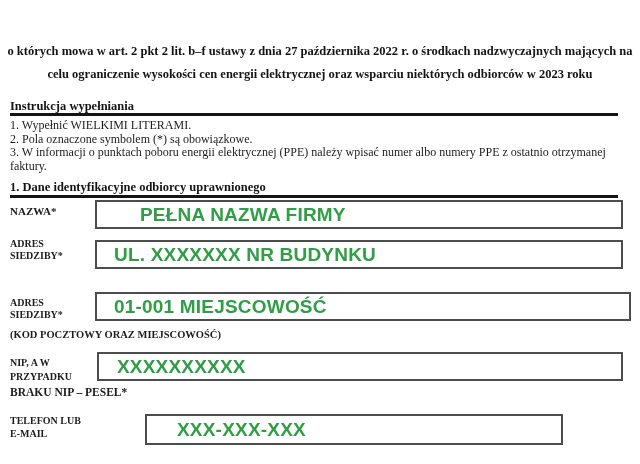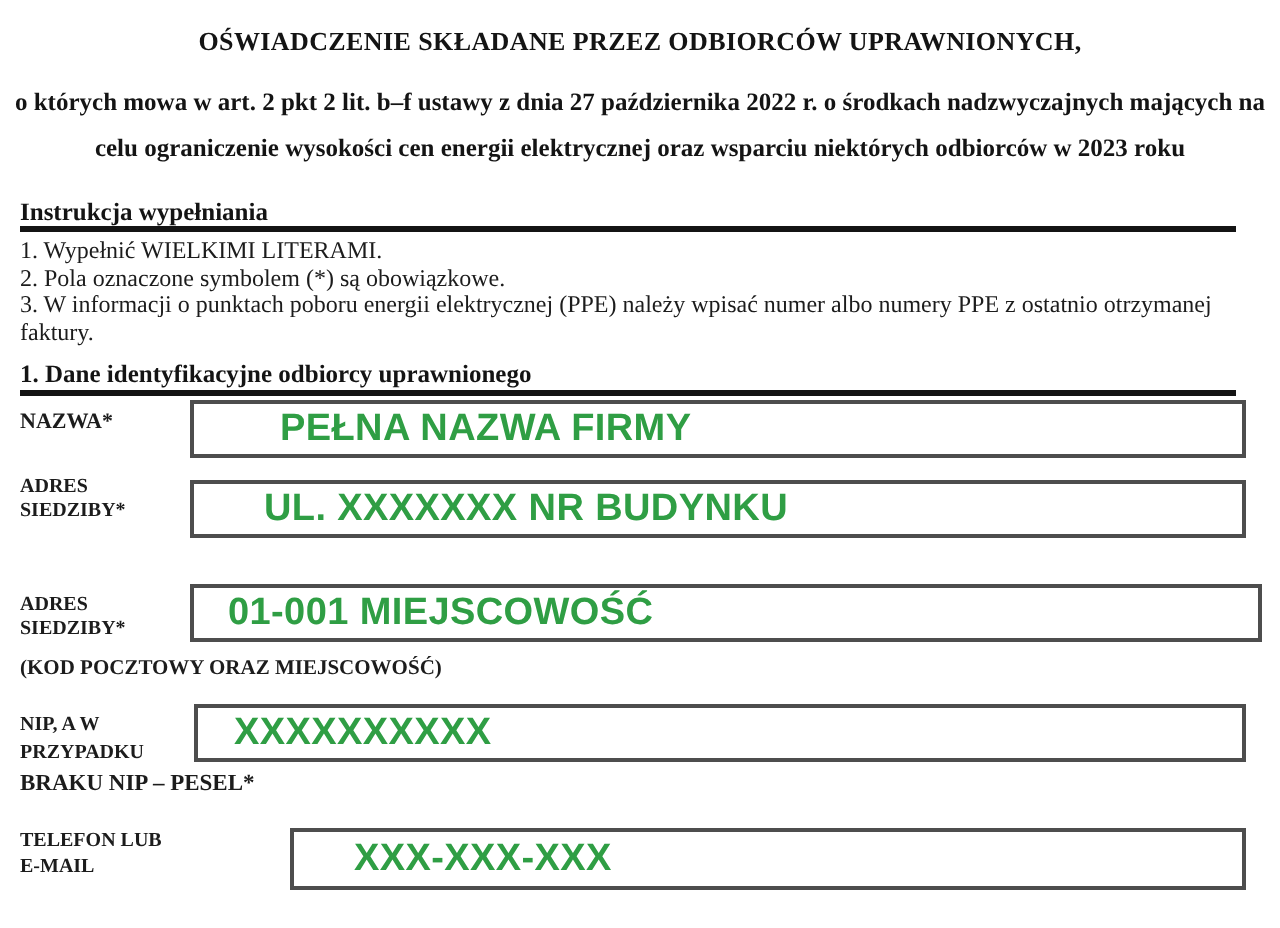--- a/index.html
+++ b/index.html
@@ -43,57 +43,56 @@
     color:var(--accent);
     white-space:nowrap;
     letter-spacing:.2px;
   }
 </style>
 </head>
 <body>
 
 <div class="page">
 
-  <div class="abs center title1">OŚWIADCZENIE SKŁADANE PRZEZ ODBIORCÓW UPRAWNIONYCH,</div>
   <div class="abs center title2">o których mowa w art. 2 pkt 2 lit. b–f ustawy z dnia 27 października 2022 r. o środkach nadzwyczajnych mających na</div>
   <div class="abs center title3">celu ograniczenie wysokości cen energii elektrycznej oraz wsparciu niektórych odbiorców w 2023 roku</div>
 
   <div class="abs h-left" style="top:99px;">Instrukcja wypełniania</div>
   <div class="abs rule" style="top:113px;"></div>
   <div class="abs instr-item" style="top:118px;">1. Wypełnić WIELKIMI LITERAMI.</div>
   <div class="abs instr-item" style="top:132px;">2. Pola oznaczone symbolem (*) są obowiązkowe.</div>
   <div class="abs instr-wrap" style="top:146px;">3. W informacji o punktach poboru energii elektrycznej (PPE) należy wpisać numer albo numery PPE z ostatnio otrzymanej faktury.</div>
 
   <div class="abs h-left" style="top:180px;">1. Dane identyfikacyjne odbiorcy uprawnionego</div>
   <div class="abs rule" style="top:195px;"></div>
 
   <div class="abs flabel fs11" style="top:205px;">NAZWA*</div>
   <div class="abs inbox" style="left:95px;top:200px;width:528px;height:29px;padding-left:26px;">
     <span class="val" style="padding-left:17px;">PEŁNA NAZWA FIRMY</span>
   </div>
 
   <div class="abs flabel fs10" style="top:238px;">ADRES</div>
   <div class="abs flabel fs10" style="top:250px;">SIEDZIBY*</div>
   <div class="abs inbox" style="left:95px;top:240px;width:528px;height:29px;">
-    <span class="val" style="padding-left:35px;">UL. XXXXXXX NR BUDYNKU</span>
+    <span class="val" style="padding-left:17px;">UL. XXXXXXX NR BUDYNKU</span>
   </div>
 
   <div class="abs flabel fs10" style="top:297px;">ADRES</div>
   <div class="abs flabel fs10" style="top:309px;">SIEDZIBY*</div>
   <div class="abs inbox" style="left:95px;top:292px;width:536px;height:29px;">
     <span class="val" style="padding-left:17px;">01-001 MIEJSCOWOŚĆ</span>
   </div>
   <div class="abs flabel fs105" style="top:329px;">(KOD POCZTOWY ORAZ MIEJSCOWOŚĆ)</div>
 
   <div class="abs flabel fs10" style="top:357px;">NIP, A W</div>
   <div class="abs flabel fs10" style="top:371px;">PRZYPADKU</div>
   <div class="abs inbox" style="left:97px;top:352px;width:526px;height:29px;">
     <span class="val" style="padding-left:18px;">XXXXXXXXXX</span>
   </div>
   <div class="abs flabel fs115" style="top:386px;">BRAKU NIP – PESEL*</div>
 
   <div class="abs flabel fs10" style="top:415px;">TELEFON LUB</div>
   <div class="abs flabel fs10" style="top:428px;">E-MAIL</div>
-  <div class="abs inbox" style="left:145px;top:414px;width:478px;height:31px;">
+  <div class="abs inbox" style="left:145px;top:414px;width:418px;height:31px;">
     <span class="val" style="padding-left:30px;">XXX-XXX-XXX</span>
   </div>
 
 </div>
 
 </body></html>

